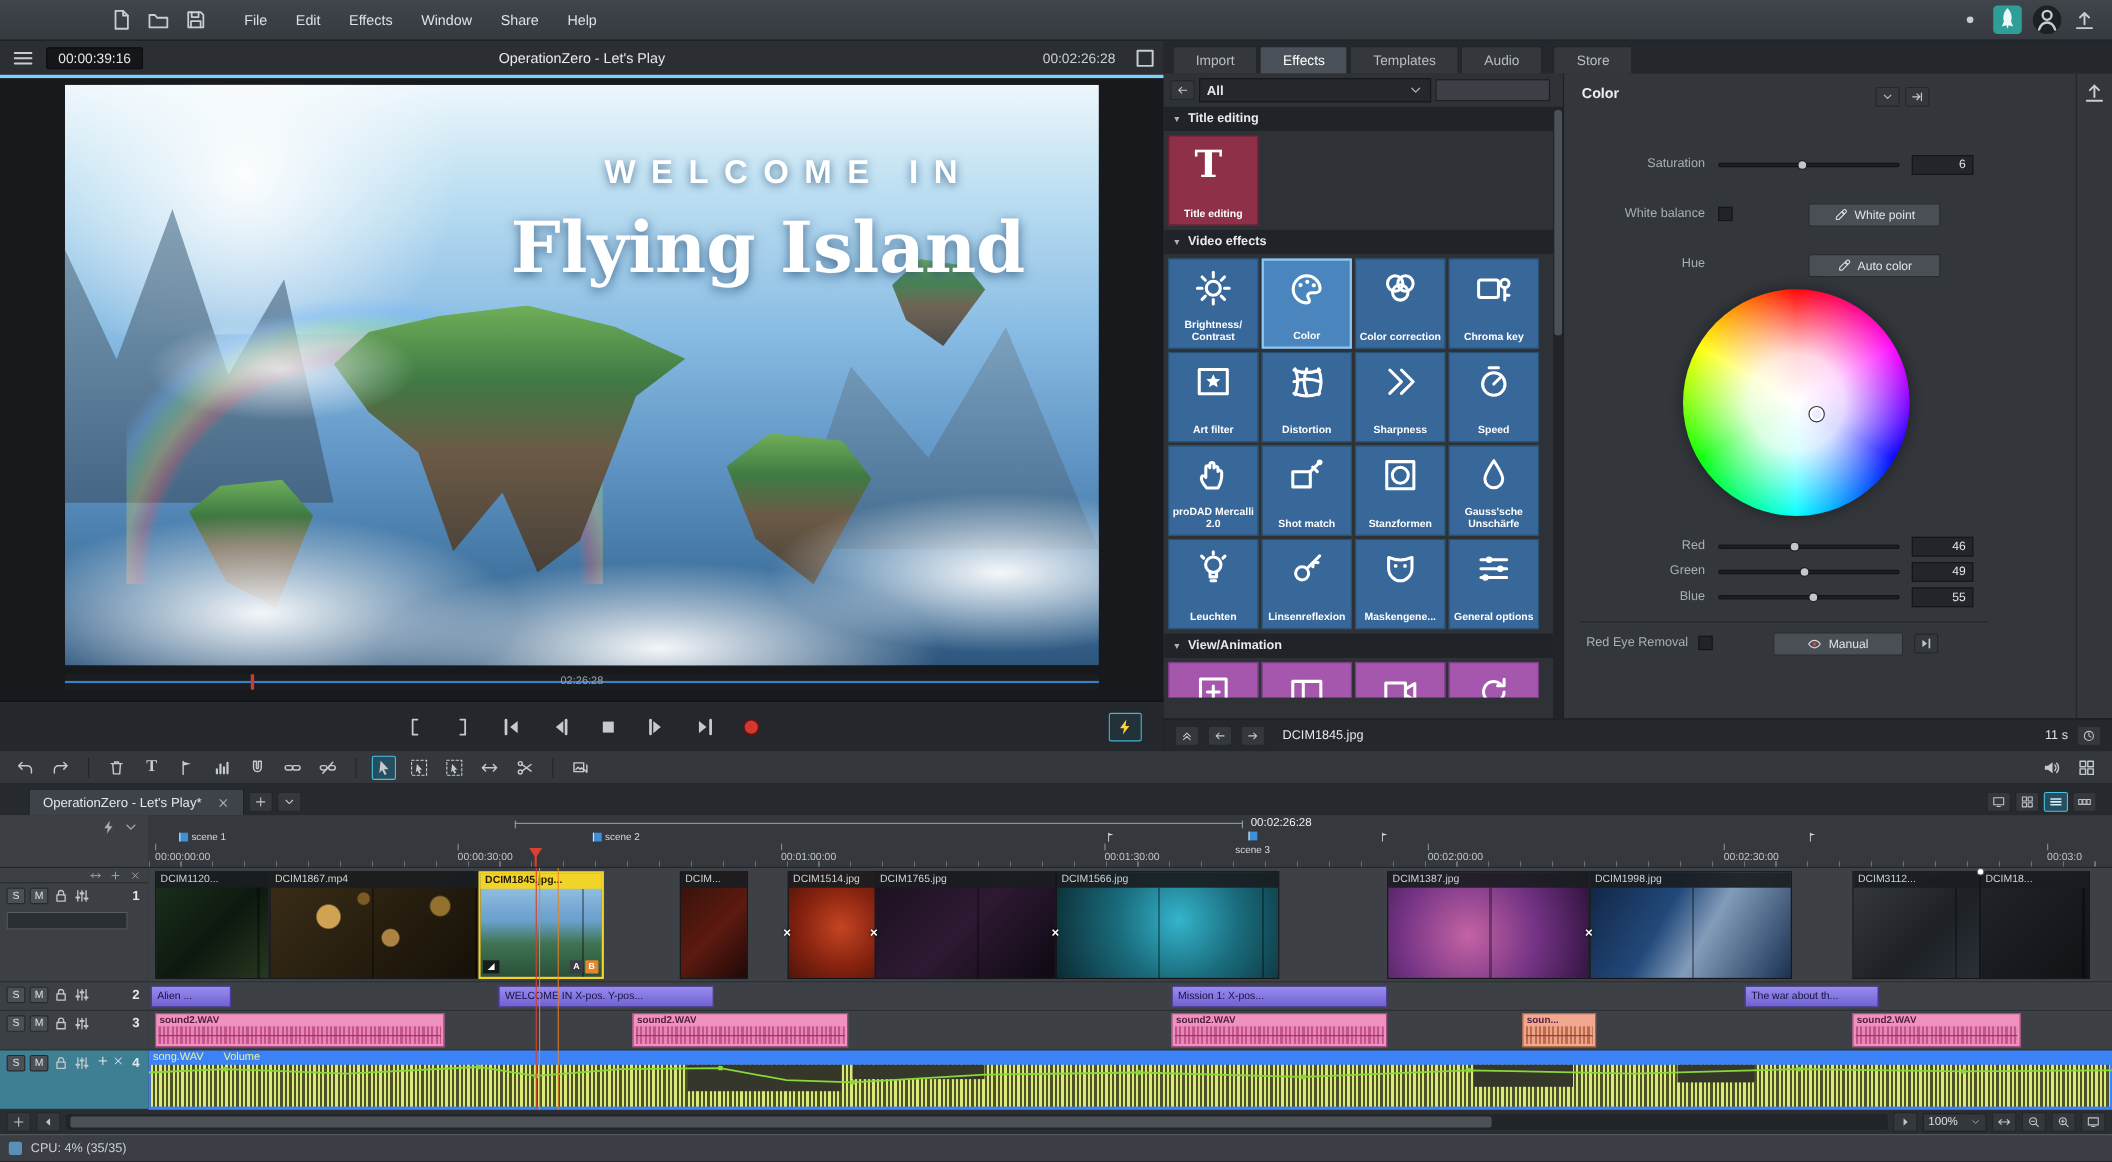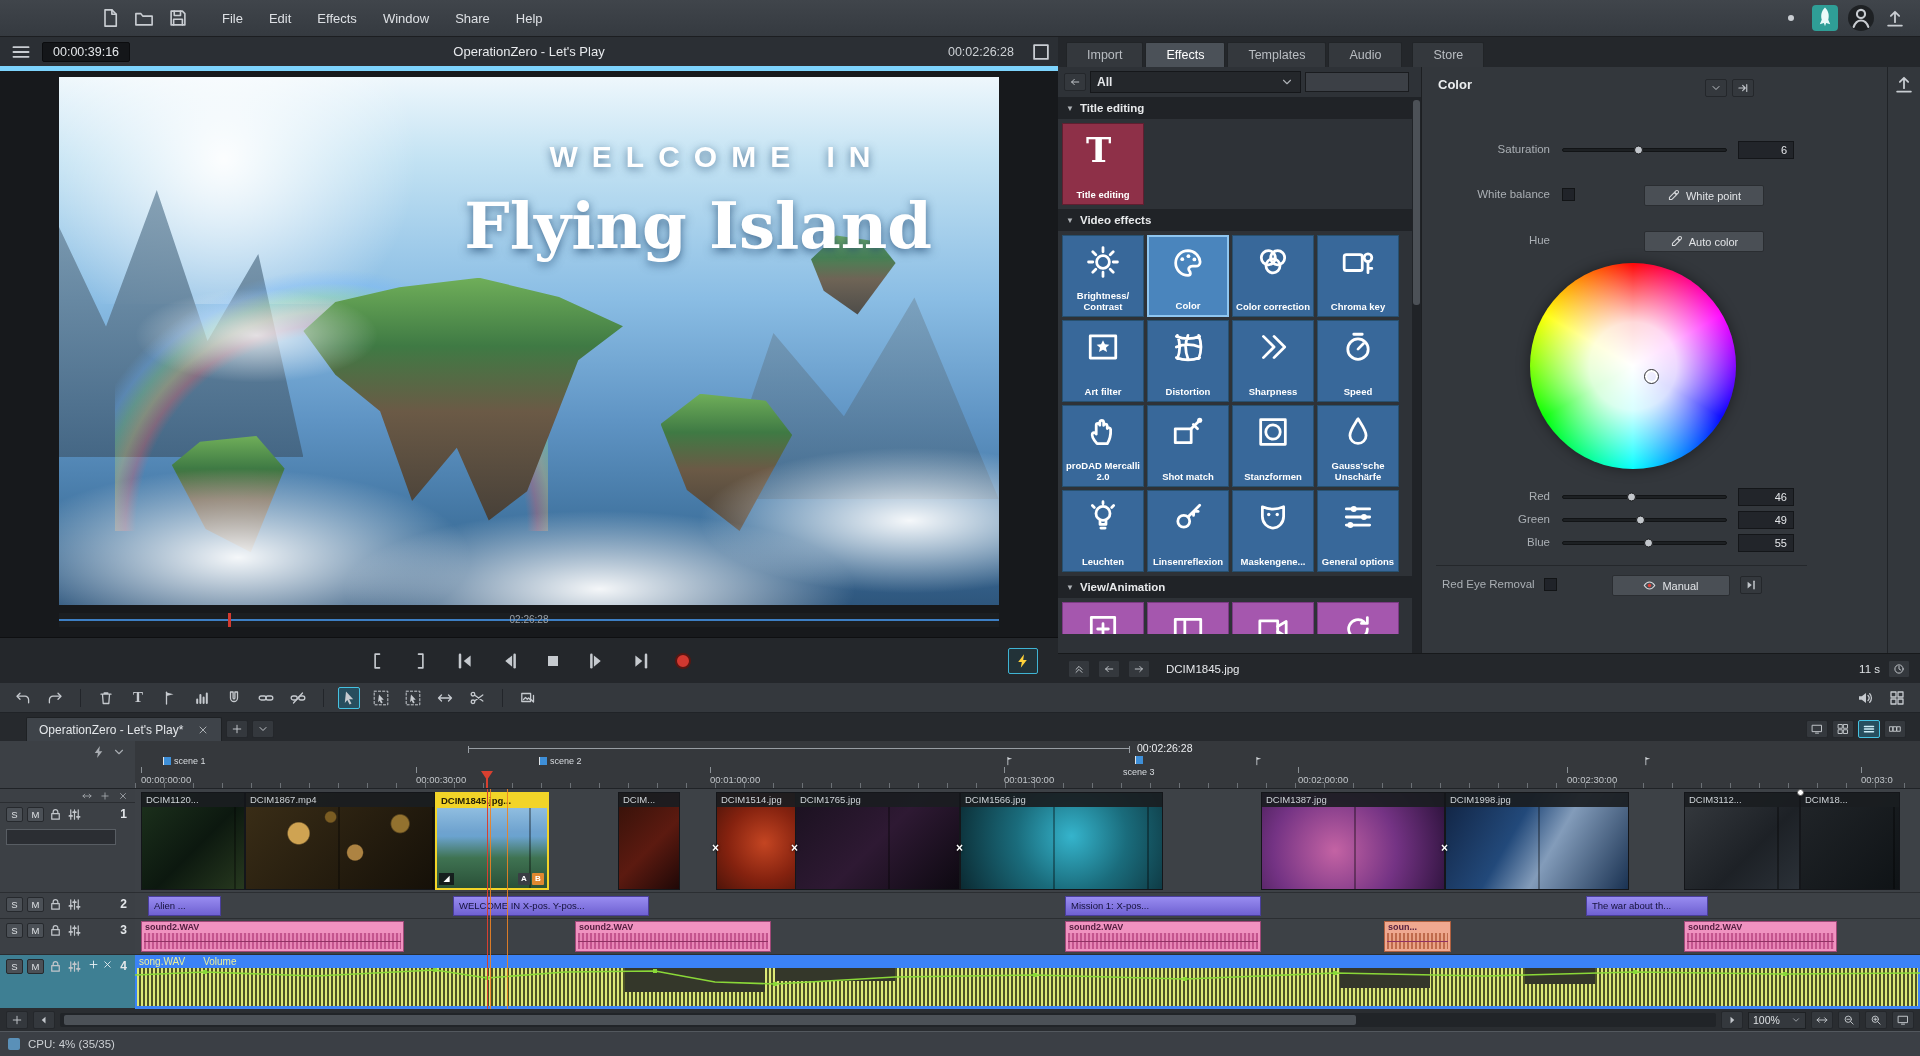--- a/index.html
+++ b/index.html
@@ -13,21 +13,21 @@
 .menubar{position:absolute;left:0;top:0;width:1920px;height:37px;background:linear-gradient(#40454b,#353a40);display:flex;align-items:center;border-bottom:1px solid #1c1e21}
 .mb-icons{display:flex;gap:14px;margin-left:100px}
 .mb-icons .mbi{width:20px;height:20px}
 .mb-menus{display:flex;gap:26px;margin-left:34px;font-size:13px;color:#dde0e4}
 .menu-item{cursor:default}
 .mb-right{position:absolute;right:14px;top:5px;display:flex;gap:10px;align-items:center}
 .mbi.rocket{background:#2f9e96;border-radius:4px;width:26px;height:26px;color:#eafaf8}
 .mbi.circ{background:#1e2124;border-radius:50%;width:26px;height:26px}
 
 .preview-pane{position:absolute;left:0;top:37px;width:1058px;height:646px;background:#17191c}
-.pv-header{position:absolute;left:0;top:0;width:100%;height:34px;background:#2b2f34;border-bottom:5px solid #7dd3fc;display:flex;align-items:center;padding:0 10px;gap:10px}
+.pv-header{position:absolute;left:0;top:0;width:100%;height:34px;background:#2b2f34;border-bottom:3px solid #7dd3fc;display:flex;align-items:center;padding:0 10px;gap:10px}
 .tc-box{background:#141619;border:1px solid #0b0c0e;color:#e4e7ea;font-size:12.5px;padding:2px 10px;border-radius:2px}
 .pv-title{position:absolute;left:0;right:0;text-align:center;font-size:13px;color:#e8eaed;pointer-events:none}
 .tc-total{margin-left:auto;margin-right:34px;font-size:12.5px;color:#cdd1d5}
 .pv-header .mbi:last-child{position:absolute;right:6px}
 .pv-video{position:absolute;left:59px;top:40px;width:940px;height:528px;overflow:hidden;background:#000}
 .sky{position:absolute;inset:0;background:linear-gradient(180deg,#eef7fc 0%,#c2e2f3 16%,#8abde4 42%,#5f94c4 65%,#40739f 85%,#2e567d 100%)}
 .sunglow{position:absolute;left:-10%;top:-12%;width:55%;height:55%;background:radial-gradient(circle,rgba(255,255,255,.95) 0%,rgba(255,255,255,0) 65%)}
 .mt{position:absolute;bottom:28%;width:30%;height:55%;background:linear-gradient(180deg,#7b98ad,#42617c);opacity:.85}
 .mt1{left:-4%;clip-path:polygon(0 100%,12% 18%,30% 55%,48% 8%,66% 60%,84% 30%,100% 100%)}
 .mt2{left:70%;bottom:20%;height:45%;opacity:.6;clip-path:polygon(0 100%,20% 30%,45% 65%,70% 15%,100% 100%)}
@@ -1073,21 +1073,21 @@
             </div>
             <div class="vclip art-dark-1" style="left: 1549px; width: 116px;">
               <div class="vlabel">DCIM3112...</div>
             </div>
             <div class="vclip art-dark-2" style="left: 1665px; width: 100px;">
               <div class="vlabel">DCIM18...</div>
               <span class="hdot"></span>
             </div>
           </div>
         <div class="lane lt" id="lane-title">
-            <div class="tclip" style="left: 13px; width: 73px;">Alien ...</div>
+            <div class="tclip" style="left: 2px; width: 73px;">Alien ...</div>
             <div class="tclip" style="left: 318px; width: 196px;">WELCOME IN   X-pos.   Y-pos...</div>
             <div class="tclip" style="left: 930px; width: 196px;">Mission 1:   X-pos...</div>
             <div class="tclip" style="left: 1451px; width: 122px;">The war about th...</div>
           </div>
         <div class="lane la" id="lane-audio">
             <div class="aclip" style="left: 6px; width: 263px;">
               <span class="alabel">sound2.WAV</span>
               <div class="awave"></div>
             </div>
             <div class="aclip" style="left: 440px; width: 196px;">

